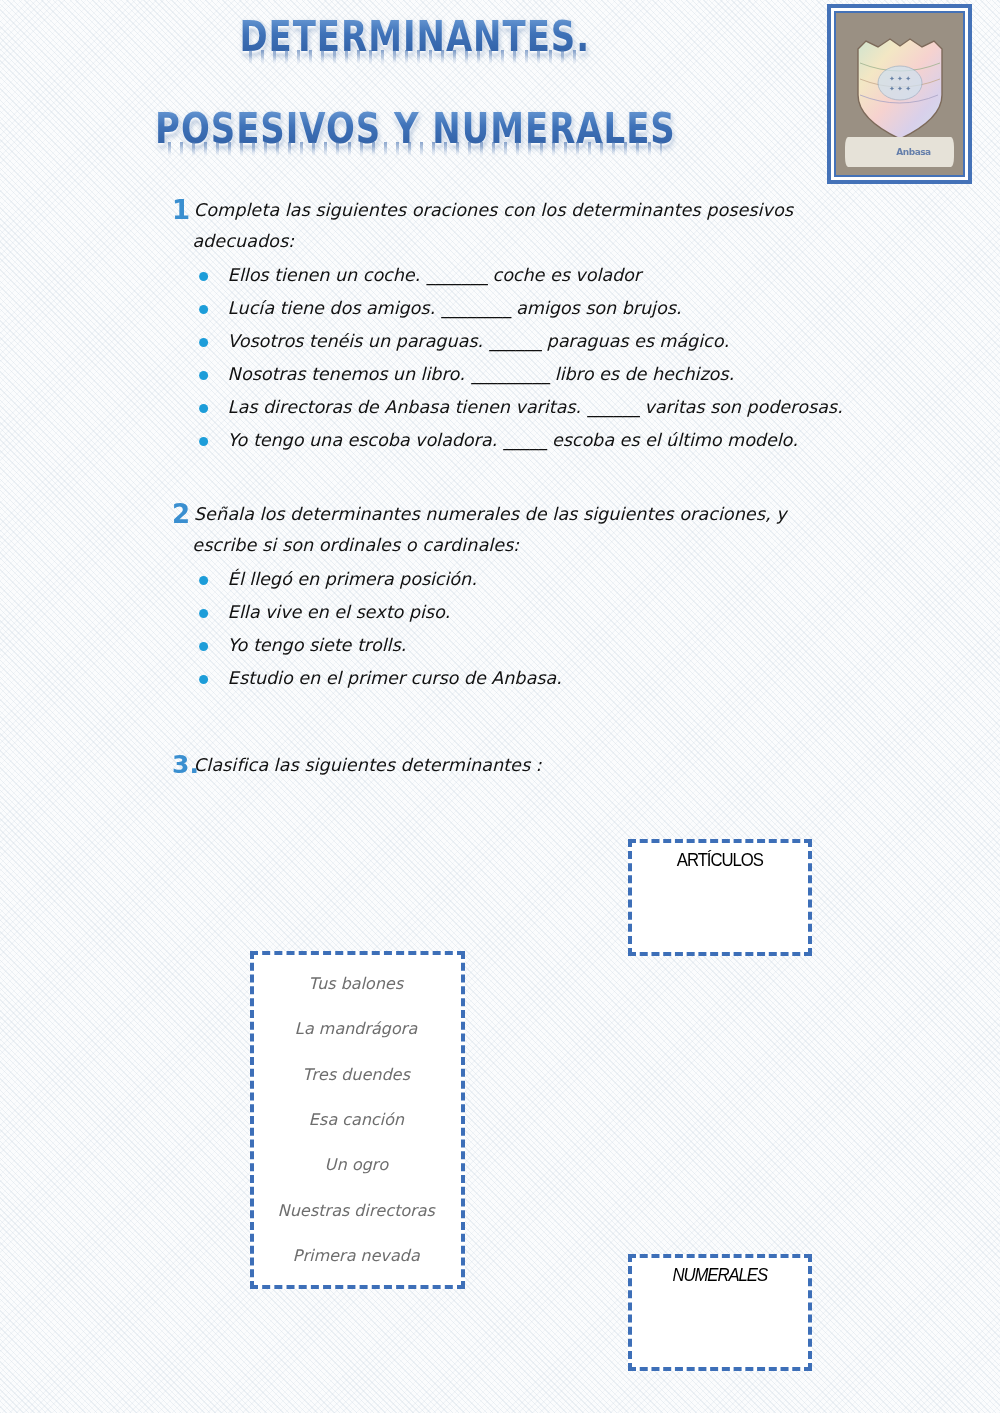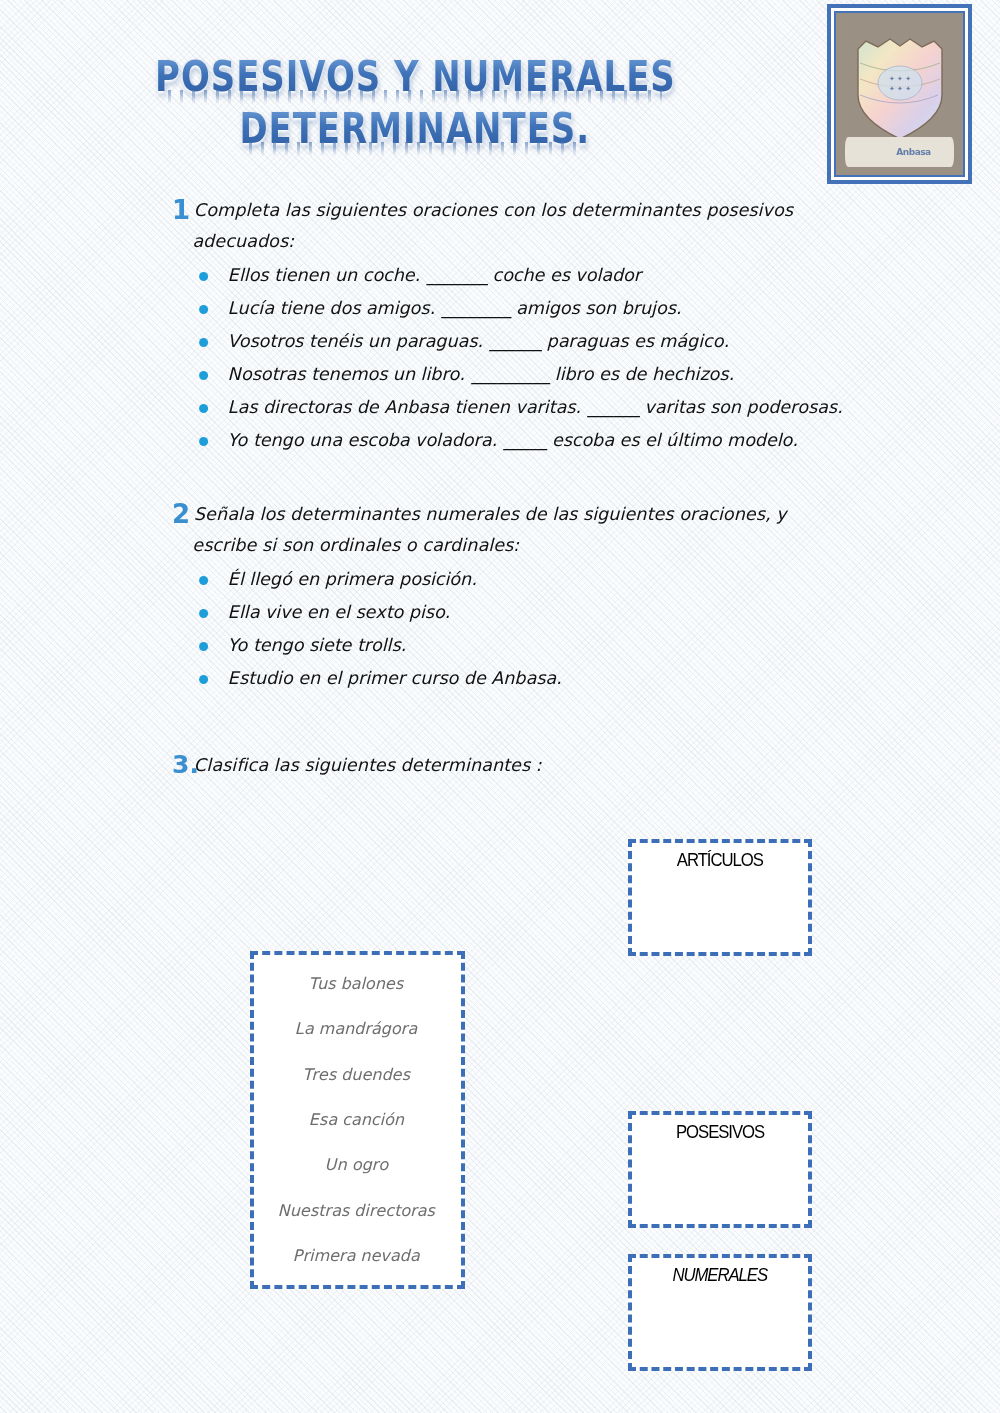--- a/index.html
+++ b/index.html
@@ -207,28 +207,28 @@
   #cat-1{top:155px;}
   #cat-2{top:291px;}
   #cat-3{top:434px;font-style:italic;}
 </style>
 </head>
 <body>
 
 <div id="paper-texture"></div>
 
 <div id="title-block">
+  <div class="title-row">
+    <span class="icicles">
+      <span id="title-line1" class="frozen">DETERMINANTES.</span>
+    </span>
+  </div>
   <div class="title-row second">
     <span class="icicles">
       <span id="title-line2" class="frozen">POSESIVOS Y NUMERALES</span>
-    </span>
-  </div>
-  <div class="title-row">
-    <span class="icicles">
-      <span id="title-line1" class="frozen">DETERMINANTES.</span>
     </span>
   </div>
 </div>
 
 <div id="crest-frame">
   <div id="crest-inner-white">
     <div id="crest-photo">
       <svg id="crest-shield" width="104" height="112" viewBox="0 0 104 112">
         <defs>
           <linearGradient id="g1" x1="0" y1="0" x2="1" y2="1">
@@ -302,20 +302,17 @@
     <span class="word-item">Tres duendes</span>
     <span class="word-item">Esa canción</span>
     <span class="word-item">Un ogro</span>
     <span class="word-item">Nuestras directoras</span>
     <span class="word-item">Primera nevada</span>
   </div>
 
   <div class="cat-box" id="cat-0">
     <span class="cat-label">ARTÍCULOS</span>
   </div>
-  <div class="cat-box" id="cat-2">
-    <span class="cat-label">POSESIVOS</span>
-  </div>
   <div class="cat-box" id="cat-3">
     <span class="cat-label">NUMERALES</span>
   </div>
 
 </div>
 
 </body></html>

